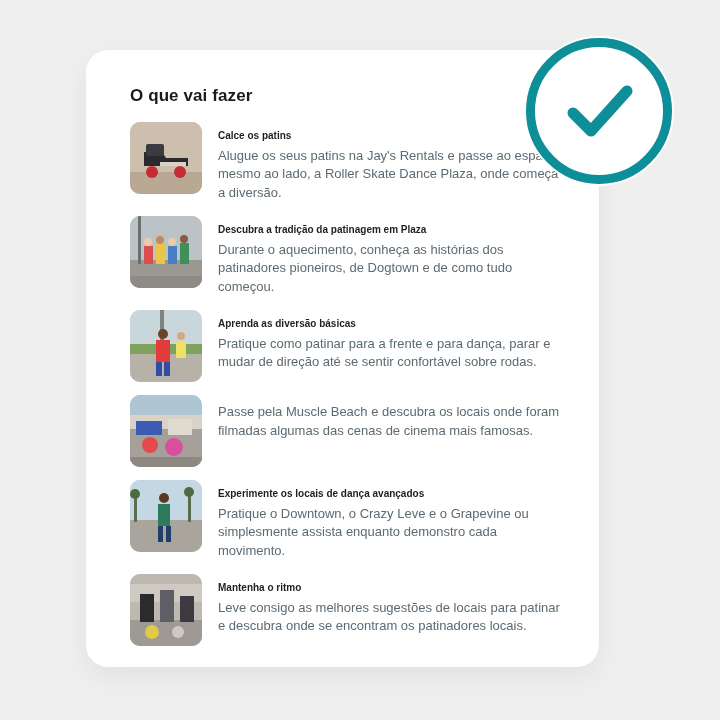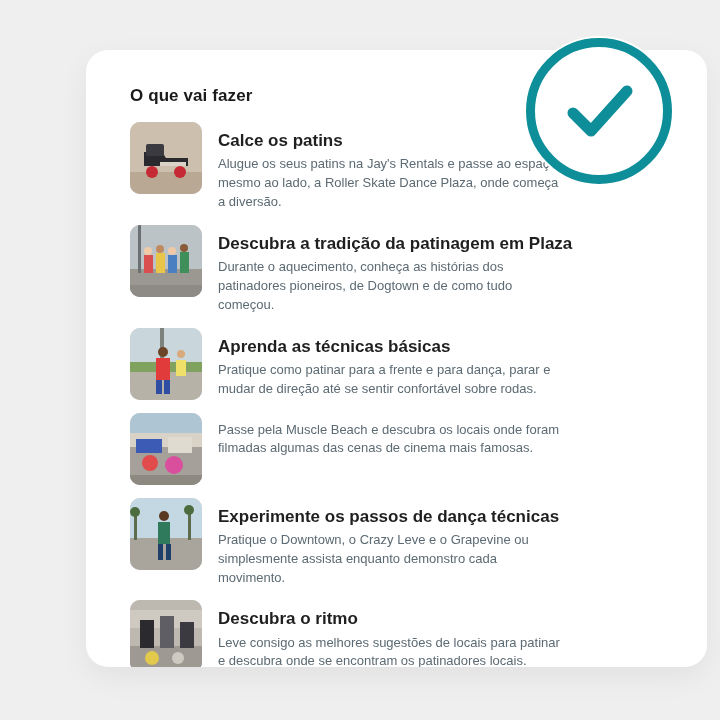--- a/index.html
+++ b/index.html
@@ -15,21 +15,21 @@
     position: relative;
   }
   .stage {
     position: absolute;
     inset: 0;
   }
   .card {
     position: absolute;
     left: 86px;
     top: 50px;
-    width: 621px;
+    width: 513px;
     height: 617px;
     background: #ffffff;
     border-radius: 22px;
     box-shadow: 0 10px 30px rgba(0,0,0,0.06);
     overflow: hidden;
   }
   .card-title {
     position: absolute;
     left: 44px;
     top: 36px;
@@ -58,21 +58,21 @@
     position: relative;
     background: #cfc9c2;
   }
   .thumb svg { display: block; }
   .body {
     margin-left: 16px;
     padding-top: 8px;
     flex: 1 1 auto;
   }
   .item-title {
-    font-size: 17px;
+    font-size: 10px;
     font-weight: bold;
     color: #1f1f1f;
     line-height: 1.25;
     margin-bottom: 4px;
   }
   .item-desc {
     font-size: 13px;
     color: #5c6a73;
     line-height: 1.45;
     max-width: 345px;
@@ -161,21 +161,21 @@
             <rect x="30" y="0" width="4" height="40" fill="#7d827f"></rect>
             <rect x="26" y="30" width="14" height="22" fill="#e23b3b"></rect>
             <circle cx="33" cy="24" r="5" fill="#6b4326"></circle>
             <rect x="26" y="52" width="6" height="14" fill="#2f4da3"></rect>
             <rect x="34" y="52" width="6" height="14" fill="#2f4da3"></rect>
             <rect x="46" y="32" width="10" height="16" fill="#efe06a"></rect>
             <circle cx="51" cy="26" r="4" fill="#d8a97c"></circle>
           </svg>
         </div>
         <div class="body">
-          <div class="item-title">Aprenda as técnicas básicas</div>
+          <div class="item-title">Aprenda as diversão básicas</div>
           <div class="item-desc">Pratique como patinar para a frente e para dança, parar e mudar de direção até se sentir confortável sobre rodas.</div>
         </div>
       </div>
 
       <div class="item">
         <div class="thumb">
           <svg width="72" height="72" viewBox="0 0 72 72">
             <rect width="72" height="72" fill="#aec6d4"></rect>
             <rect y="20" width="72" height="14" fill="#d9d3c7"></rect>
             <rect y="34" width="72" height="38" fill="#a5a09a"></rect>
@@ -200,40 +200,40 @@
             <rect x="58" y="14" width="3" height="28" fill="#5d6b4f"></rect>
             <circle cx="5" cy="14" r="5" fill="#4c6b3f"></circle>
             <circle cx="59" cy="12" r="5" fill="#4c6b3f"></circle>
             <rect x="28" y="24" width="12" height="22" fill="#2f7a5c"></rect>
             <circle cx="34" cy="18" r="5" fill="#5a3a22"></circle>
             <rect x="28" y="46" width="5" height="16" fill="#1f3f6b"></rect>
             <rect x="36" y="46" width="5" height="16" fill="#1f3f6b"></rect>
           </svg>
         </div>
         <div class="body">
-          <div class="item-title">Experimente os passos de dança técnicas</div>
+          <div class="item-title">Experimente os locais de dança avançados</div>
           <div class="item-desc">Pratique o Downtown, o Crazy Leve e o Grapevine ou simplesmente assista enquanto demonstro cada movimento.</div>
         </div>
       </div>
 
       <div class="item">
         <div class="thumb">
           <svg width="72" height="72" viewBox="0 0 72 72">
             <rect width="72" height="72" fill="#bdb8b0"></rect>
             <rect y="46" width="72" height="26" fill="#9e9a93"></rect>
             <rect x="0" y="10" width="72" height="18" fill="#cfcac1"></rect>
             <rect x="10" y="20" width="14" height="28" fill="#2b2b2f"></rect>
             <rect x="30" y="16" width="14" height="32" fill="#5e5e64"></rect>
             <rect x="50" y="22" width="14" height="26" fill="#3a3a40"></rect>
             <circle cx="22" cy="58" r="7" fill="#e2c84b"></circle>
             <circle cx="48" cy="58" r="6" fill="#cfcac1"></circle>
           </svg>
         </div>
         <div class="body">
-          <div class="item-title">Descubra o ritmo</div>
+          <div class="item-title">Mantenha o ritmo</div>
           <div class="item-desc">Leve consigo as melhores sugestões de locais para patinar e descubra onde se encontram os patinadores locais.</div>
         </div>
       </div>
 
     </div>
   </div>
 
   <div class="check-badge">
     <div class="check-ring">
       <svg width="92" height="92" viewBox="0 0 92 92">

